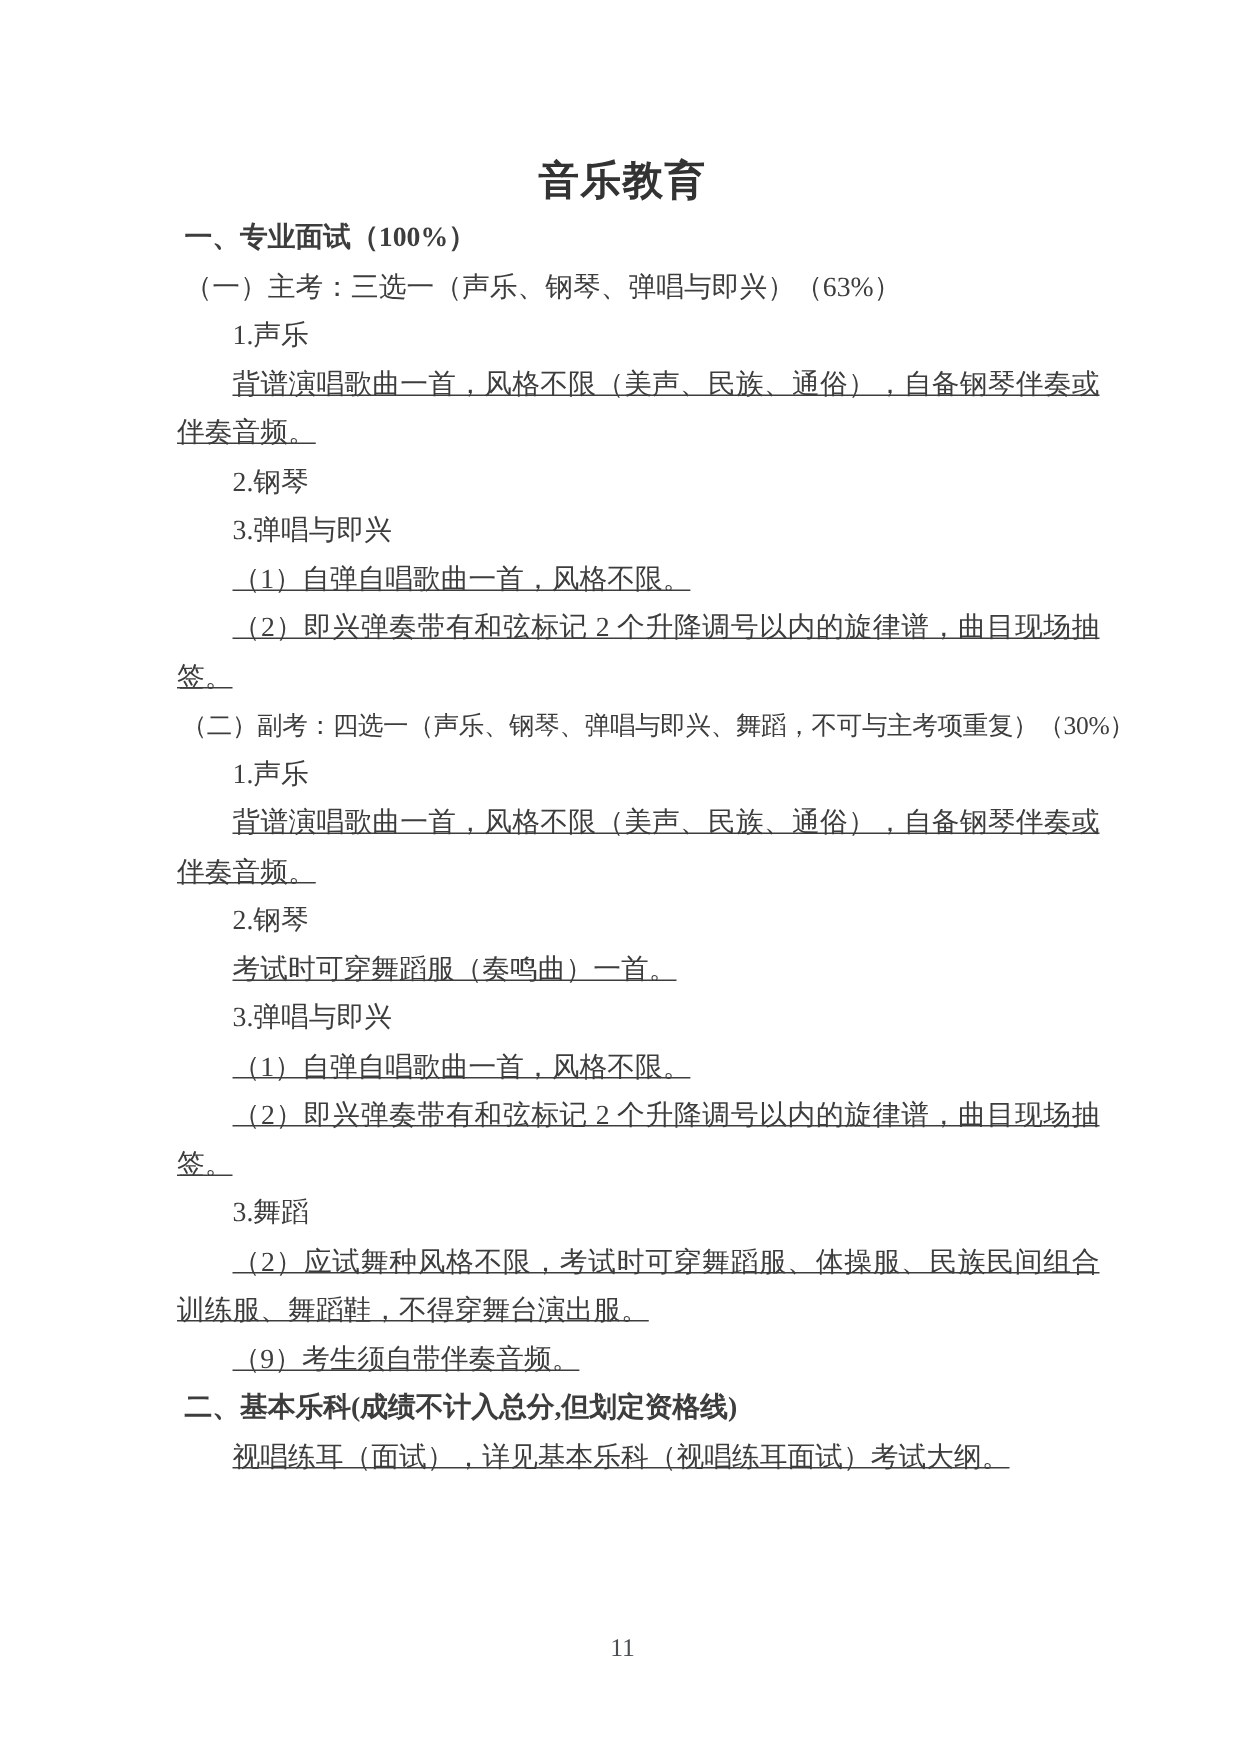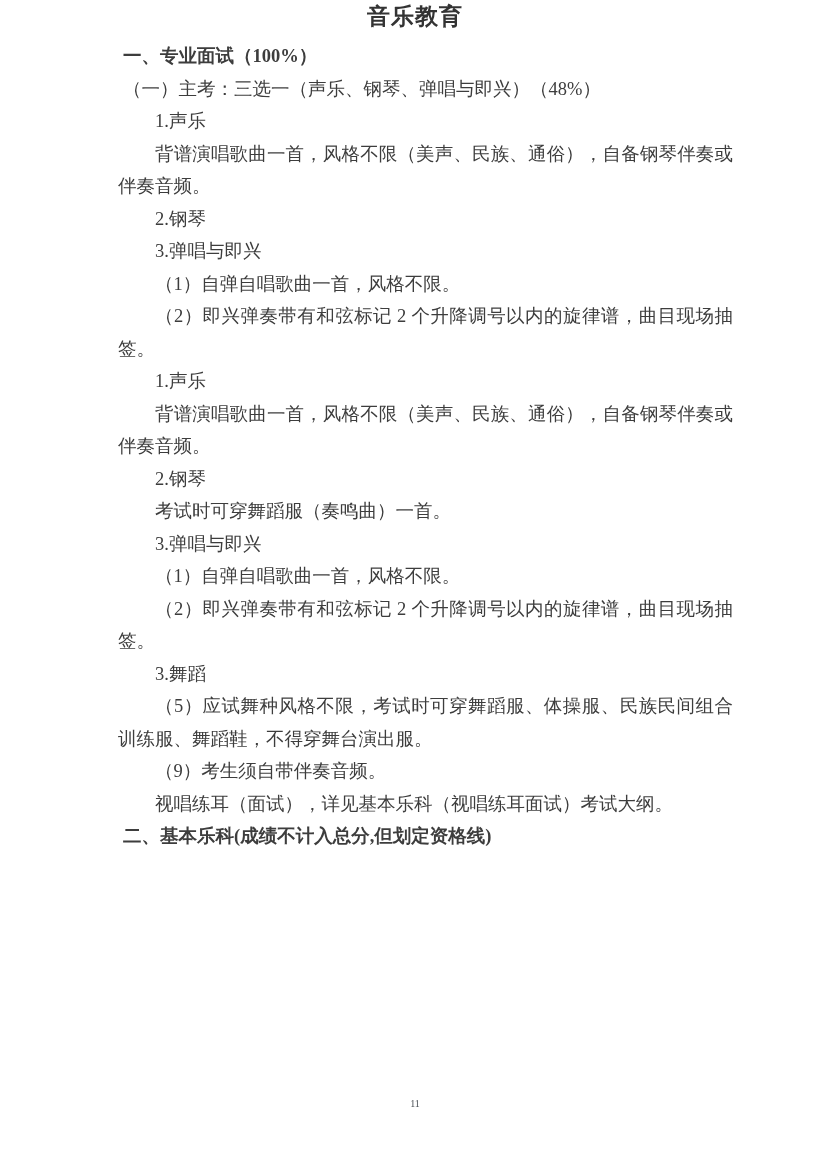--- a/index.html
+++ b/index.html
@@ -7,22 +7,23 @@
     width: 830px;
     height: 1173px;
     background: #ffffff;
     position: relative;
     overflow: hidden;
     font-family: "Liberation Serif", "DejaVu Serif", serif;
     color: #3d3d3d;
   }
   .doc-title {
     margin: 0;
+    padding-top: 103px;
     text-align: center;
-    font-size: 23px;
+    font-size: 27px;
     font-weight: bold;
     line-height: 34px;
     letter-spacing: 1px;
     color: #333333;
   }
   .doc-body {
     padding: 6px 97px 0 118px;
   }
   .line {
     margin: 0;
@@ -35,60 +36,62 @@
   }
   .subsection {
     text-indent: 5px;
   }
   .item {
     text-indent: 2em;
   }
   .para {
     text-indent: 2em;
     text-align: justify;
+    text-decoration: underline;
   }
   .fit {
     white-space: nowrap;
     font-size: 17px;
     letter-spacing: -0.2px;
     text-indent: 3px;
   }
   .page-number {
     position: absolute;
     left: 0;
     right: 0;
     bottom: 64px;
     text-align: center;
-    font-size: 10px;
+    font-size: 17px;
     color: #4a4f55;
   }
 </style>
 </head>
 <body>
 
 <div class="page">
   <h1 class="doc-title">音乐教育</h1>
 
   <main class="doc-body">
       <p class="line section">一、专业面试（100%）</p>
-      <p class="line subsection">（一）主考：三选一（声乐、钢琴、弹唱与即兴）（48%）</p>
+      <p class="line subsection">（一）主考：三选一（声乐、钢琴、弹唱与即兴）（63%）</p>
       <p class="line item">1.声乐</p>
       <p class="line para">背谱演唱歌曲一首，风格不限（美声、民族、通俗），自备钢琴伴奏或伴奏音频。</p>
       <p class="line item">2.钢琴</p>
       <p class="line item">3.弹唱与即兴</p>
       <p class="line para">（1）自弹自唱歌曲一首，风格不限。</p>
       <p class="line para">（2）即兴弹奏带有和弦标记 2 个升降调号以内的旋律谱，曲目现场抽签。</p>
+      <p class="line subsection fit">（二）副考：四选一（声乐、钢琴、弹唱与即兴、舞蹈，不可与主考项重复）（30%）</p>
       <p class="line item">1.声乐</p>
       <p class="line para">背谱演唱歌曲一首，风格不限（美声、民族、通俗），自备钢琴伴奏或伴奏音频。</p>
       <p class="line item">2.钢琴</p>
       <p class="line para">考试时可穿舞蹈服（奏鸣曲）一首。</p>
       <p class="line item">3.弹唱与即兴</p>
       <p class="line para">（1）自弹自唱歌曲一首，风格不限。</p>
       <p class="line para">（2）即兴弹奏带有和弦标记 2 个升降调号以内的旋律谱，曲目现场抽签。</p>
       <p class="line item">3.舞蹈</p>
-      <p class="line para">（5）应试舞种风格不限，考试时可穿舞蹈服、体操服、民族民间组合训练服、舞蹈鞋，不得穿舞台演出服。</p>
+      <p class="line para">（2）应试舞种风格不限，考试时可穿舞蹈服、体操服、民族民间组合训练服、舞蹈鞋，不得穿舞台演出服。</p>
       <p class="line para">（9）考生须自带伴奏音频。</p>
+      <p class="line section">二、基本乐科(成绩不计入总分,但划定资格线)</p>
       <p class="line para">视唱练耳（面试），详见基本乐科（视唱练耳面试）考试大纲。</p>
-      <p class="line section">二、基本乐科(成绩不计入总分,但划定资格线)</p>
     </main>
 
   <div class="page-number">11</div>
 </div>
 
 </body></html>

